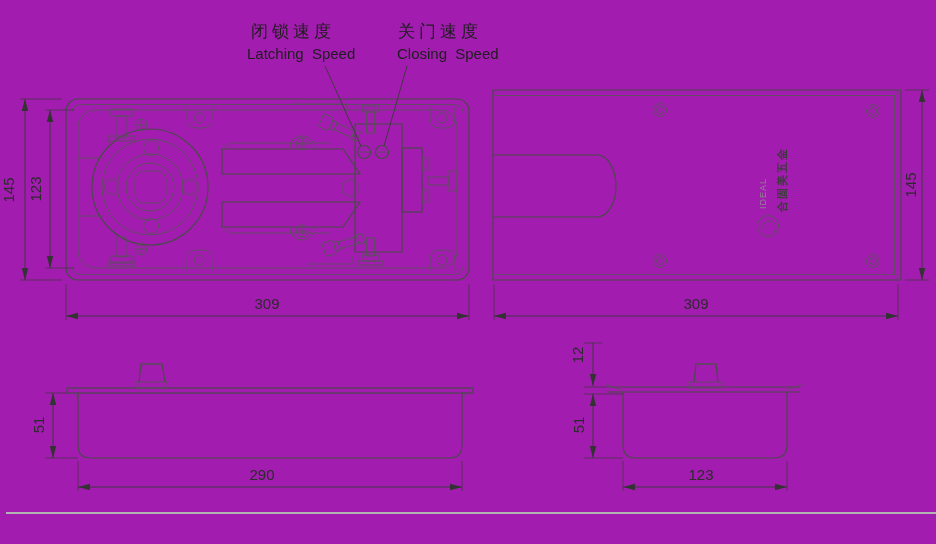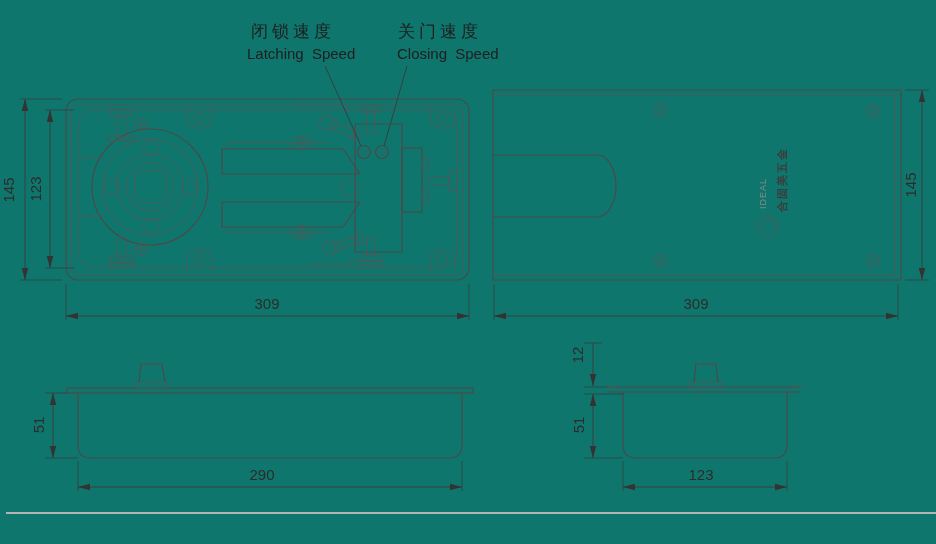--- a/index.html
+++ b/index.html
@@ -1,16 +1,16 @@
 <!DOCTYPE html>
 <html><head>
 <meta charset="utf-8">
 <style>
   html,body{margin:0;padding:0;background:#ffffff;}
-  .stage{position:relative;width:936px;height:544px;background:#0f766e;overflow:hidden;
+  .stage{position:relative;width:936px;height:544px;background:#a21caf;overflow:hidden;
          font-family:"Liberation Sans",sans-serif;}
   
   .ol{fill:none;stroke:#4a4a4a;stroke-width:1.15;}
   .tl{fill:none;stroke:#565656;stroke-width:0.8;}
   .dim{fill:none;stroke:#3a3a3a;stroke-width:0.9;}
   .ext{fill:none;stroke:#3a3a3a;stroke-width:0.7;}
   text{font-family:"Liberation Sans","DejaVu Sans",sans-serif;}
   .dtxt{font-size:15px;fill:#2c2c2c;}
   .cn{font-size:17px;fill:#1e1e1e;letter-spacing:4px;}
   .en{font-size:15px;fill:#1e1e1e;word-spacing:4px;}

